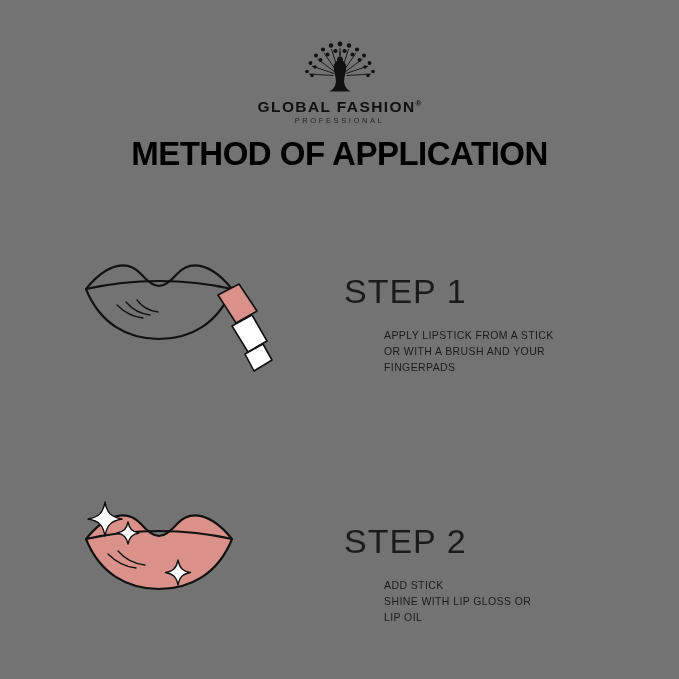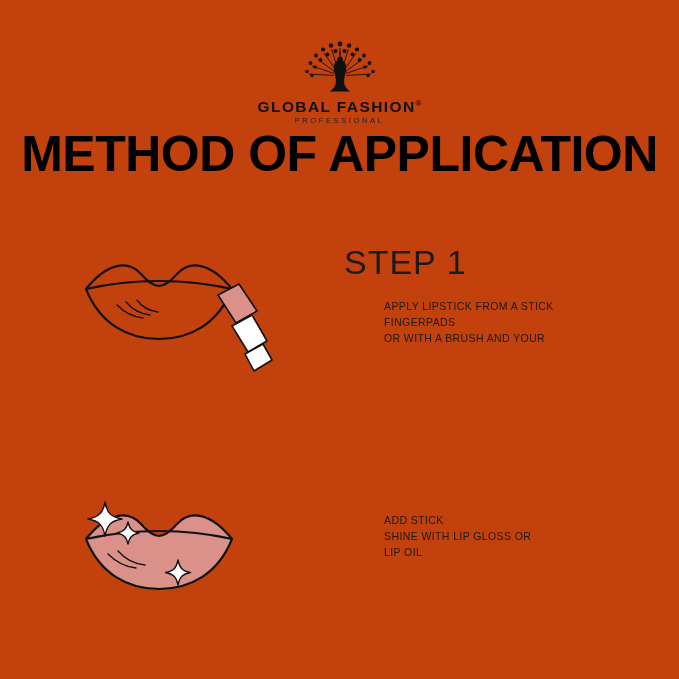--- a/index.html
+++ b/index.html
@@ -11,21 +11,21 @@
     height: 679px;
     background: #ffffff;
     font-family: "Liberation Sans", sans-serif;
     color: #1a1a1a;
     overflow: hidden;
   }
   .page {
     position: relative;
     width: 679px;
     height: 679px;
-    background: #c2410c;
+    background: #737373;
   }
 
   
   .brand {
     position: absolute;
     top: 40px;
     left: 0;
     width: 679px;
     text-align: center;
   }
@@ -57,21 +57,21 @@
     color: #222222;
   }
 
   
   .page-title {
     position: absolute;
     top: 131px;
     left: 0;
     width: 679px;
     text-align: center;
-    font-size: 50px;
+    font-size: 33px;
     line-height: 46px;
     font-weight: 800;
     letter-spacing: -0.5px;
     color: #000000;
   }
 
   
   .step {
     position: absolute;
     left: 0;
@@ -93,20 +93,21 @@
     left: 344px;
     top: 12px;
     width: 300px;
   }
   .step-heading {
     font-size: 34px;
     line-height: 36px;
     font-weight: 400;
     letter-spacing: 1px;
     color: #1b1b1b;
+    margin-top: 29px;
   }
   .step-body {
     margin-top: 18px;
     font-size: 10.5px;
     line-height: 16px;
     letter-spacing: 0.4px;
     color: #1b1b1b;
     margin-left: 40px;
   }
   .step-body div { white-space: pre; }
@@ -192,22 +193,22 @@
         <path d="M156 63 L177 52 L195 79 L174 91 Z" fill="#d99189"></path>
         <path d="M156 63 L177 52 L195 79 L174 91 Z" fill="none" stroke="#111111" stroke-width="1.6" stroke-linejoin="round"></path>
         <path d="M170 94 L190 83 L205 109 L186 120 Z" fill="#ffffff" stroke="#111111" stroke-width="1.6" stroke-linejoin="round"></path>
         <path d="M183 122 L201 112 L210 128 L192 139 Z" fill="#ffffff" stroke="#111111" stroke-width="1.6" stroke-linejoin="round"></path>
       </g>
     </svg>
     <div class="step-text">
       <div class="step-heading">STEP 1</div>
       <div class="step-body">
         <div>APPLY LIPSTICK FROM A STICK</div>
+        <div>OR WITH A BRUSH AND YOUR</div>
         <div>FINGERPADS</div>
-        <div>OR WITH A BRUSH AND YOUR</div>
       </div>
     </div>
   </div>
 
   <div class="step" id="step-2">
     <svg class="step-art" viewBox="0 0 250 180" aria-hidden="true">
 
       <g>
         <path d="M24 57 C46 30 66 28 79 42 C86 50 91 54 97 54 C103 54 108 50 115 42 C128 28 148 30 170 57 C156 92 128 107 97 107 C66 107 38 92 24 57 Z" fill="#d99189"></path>
         <g fill="none" stroke="#111111" stroke-width="2.1" stroke-linecap="round" stroke-linejoin="round">
@@ -221,20 +222,21 @@
         </g>
       </g>
 
       <g fill="#ffffff" stroke="#111111" stroke-width="1.4" stroke-linejoin="round">
         <path d="M43 20 C45 31 49 35 60 37 C49 39 45 43 43 54 C41 43 37 39 26 37 C37 35 41 31 43 20 Z"></path>
         <path d="M66 40 C67.4 47 70 49.6 77 51 C70 52.4 67.4 55 66 62 C64.6 55 62 52.4 55 51 C62 49.6 64.6 47 66 40 Z"></path>
         <path d="M116 78 C117.6 86 120.6 89 128.5 90.5 C120.6 92 117.6 95 116 103 C114.4 95 111.4 92 103.5 90.5 C111.4 89 114.4 86 116 78 Z"></path>
       </g>
     </svg>
     <div class="step-text">
+      <div class="step-heading">STEP 2</div>
       <div class="step-body">
         <div>ADD STICK</div>
         <div>SHINE WITH LIP GLOSS OR</div>
         <div>LIP OIL</div>
       </div>
     </div>
   </div>
 
 </div>
 

